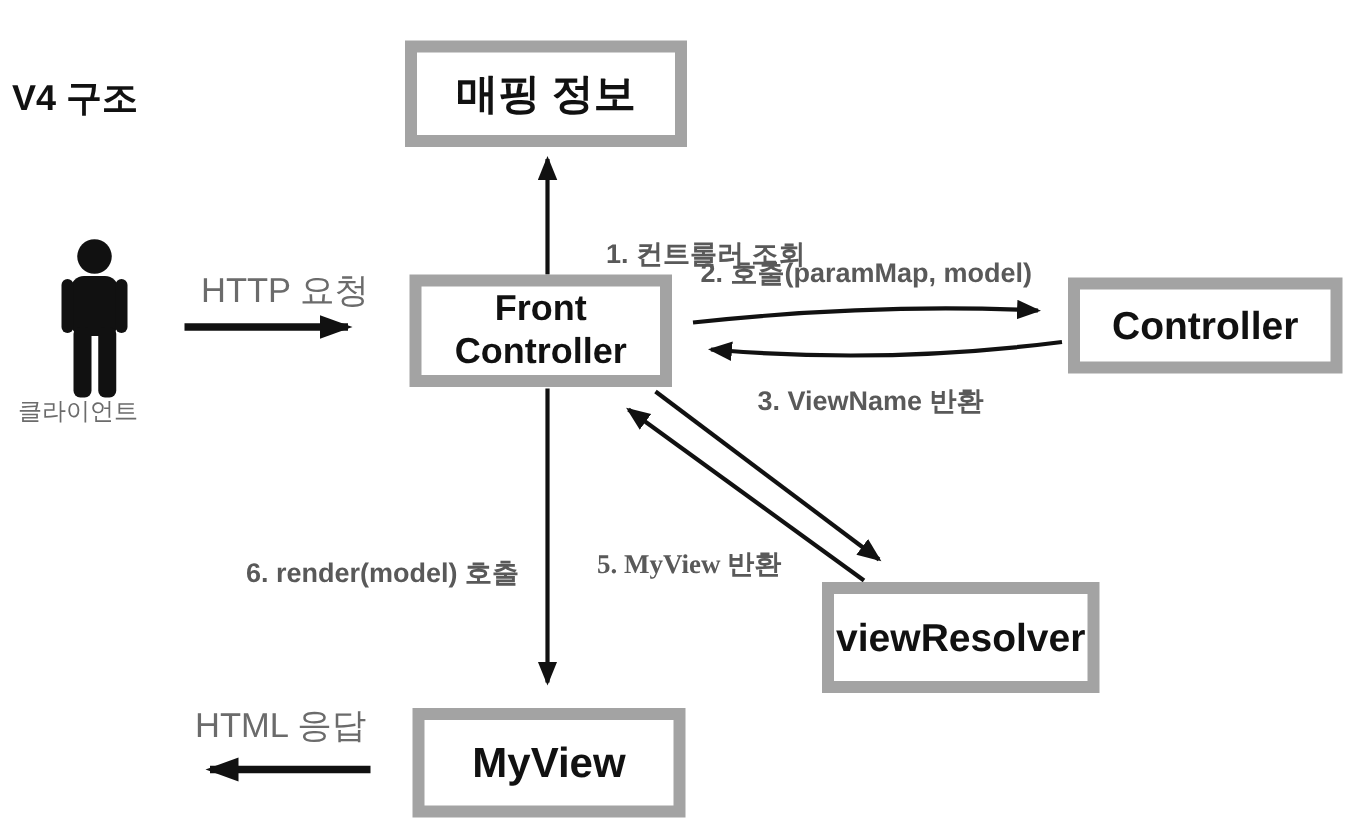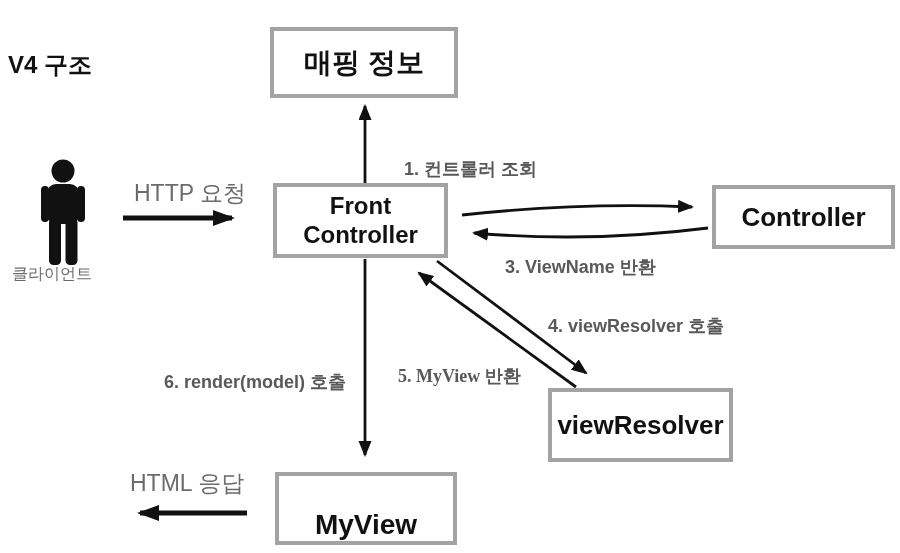--- a/index.html
+++ b/index.html
@@ -26,35 +26,35 @@
     left: 8px; top: 6px;
     font-size: 24px;
     font-weight: bold;
     color: #111111;
     letter-spacing: 0px;
     margin-top: 43px;
   }
   .node {
     position: absolute;
     background: #ffffff;
-    border: 4px solid #a3a3a3;
+    border: 8px solid #a3a3a3;
     display: flex;
     align-items: center;
     justify-content: center;
     text-align: center;
     font-weight: bold;
     color: #111111;
     box-sizing: border-box;
   }
   .node-mapping        { left: 270px; top: 27px;  width: 188px; height: 71px; font-size: 28px; }
   .node-front          { left: 273px; top: 183px; width: 175px; height: 75px; font-size: 24px; line-height: 1.17; }
   .node-front .inner   { width: 132px; }
   .node-controller     { left: 712px; top: 185px; width: 183px; height: 64px; font-size: 26px; }
   .node-viewresolver   { left: 548px; top: 388px; width: 185px; height: 74px; font-size: 26px; }
-  .node-myview         { left: 275px; top: 472px; width: 182px; height: 73px; font-size: 28px; align-items: flex-end; }
+  .node-myview         { left: 275px; top: 472px; width: 182px; height: 73px; font-size: 28px; }
 
   .step-label {
     position: absolute;
     font-size: 18px;
     font-weight: bold;
     color: #595959;
     white-space: nowrap;
   }
   .lbl-step1 { left: 404px; top: 112px; margin-top: 45px; }
   .lbl-step2 { left: 467px; top: 170px; }
@@ -138,21 +138,21 @@
   <div class="node node-viewresolver">
     <span>viewResolver</span>
   </div>
 
   <div class="node node-myview">
     <span>MyView</span>
   </div>
 
   <div class="flow-label lbl-http">HTTP 요청</div>
   <div class="step-label lbl-step1">1. 컨트롤러 조회</div>
+  <div class="step-label lbl-step2">2. 호출(paramMap, model)</div>
   <div class="step-label lbl-step3">3. ViewName 반환</div>
-  <div class="step-label lbl-step4">4. viewResolver 호출</div>
   <div class="step-label lbl-step5">5. MyView 반환</div>
   <div class="step-label lbl-step6">6. render(model) 호출</div>
   <div class="flow-label lbl-html">HTML 응답</div>
 
   <div class="lbl-client">클라이언트</div>
 
 </div>
 
 </body></html>

